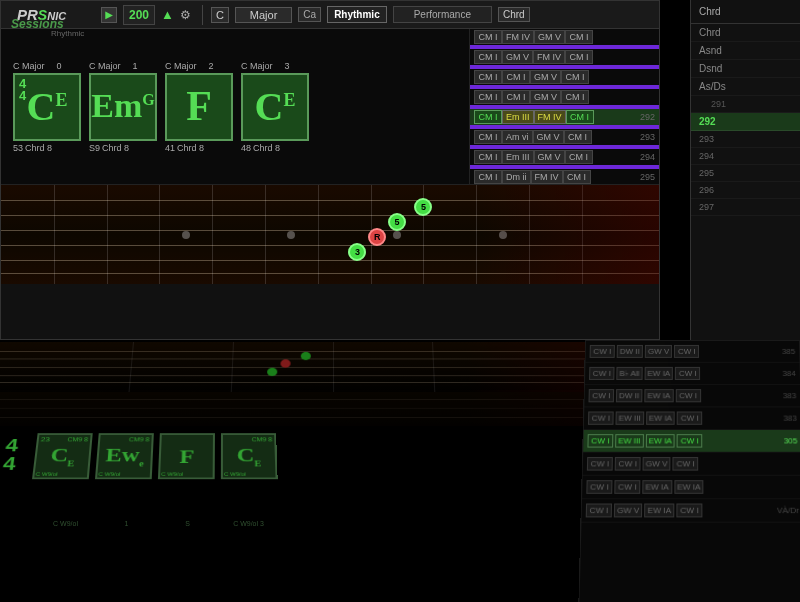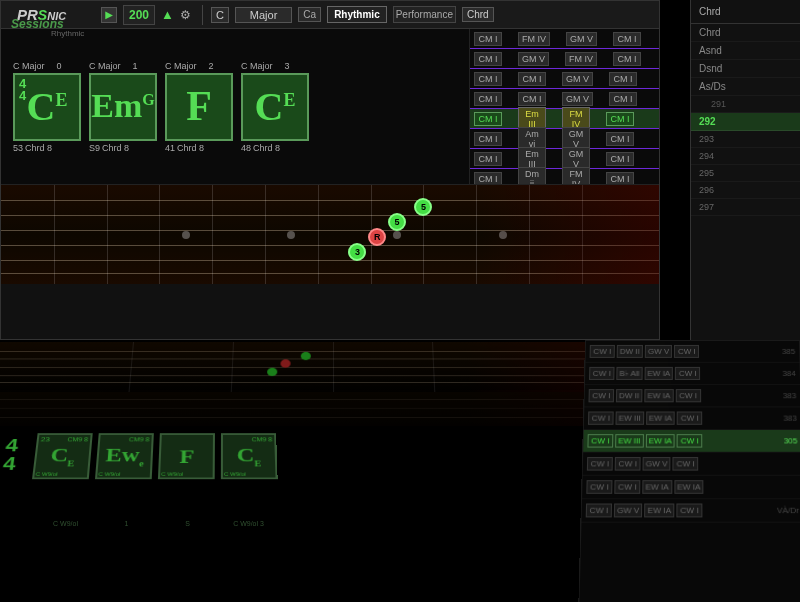--- a/index.html
+++ b/index.html
@@ -105,21 +105,21 @@
       color: #fff;
       font-size: 10px;
       padding: 2px 6px;
       font-weight: bold;
     }
     .toolbar-tab-performance {
       background: #222;
       border: 1px solid #444;
       color: #aaa;
       font-size: 10px;
-      padding: 2px 2px;
+      padding: 2px 20px;
     }
     .toolbar-chrd {
       background: #2a2a2a;
       border: 1px solid #555;
       color: #ccc;
       font-size: 10px;
       padding: 1px 4px;
       cursor: pointer;
     }
     .metronome-label {
@@ -200,22 +200,22 @@
     .chord-footer-label {
       color: #aaa;
       font-size: 9px;
     }
 
     .chord-list-row {
       display: flex;
       align-items: center;
       height: 20px;
       padding: 0 4px;
-      gap: 16px;
-      border-bottom: 1px solid #6d28d9;
+      gap: 0;
+      border-bottom: 4px solid #6d28d9;
       cursor: pointer;
     }
 
     .chord-badge {
       background: #2a2a2a;
       color: #aaa;
       border: 1px solid #444;
       padding: 1px 3px;
       font-size: 9px;
       min-width: 28px;

